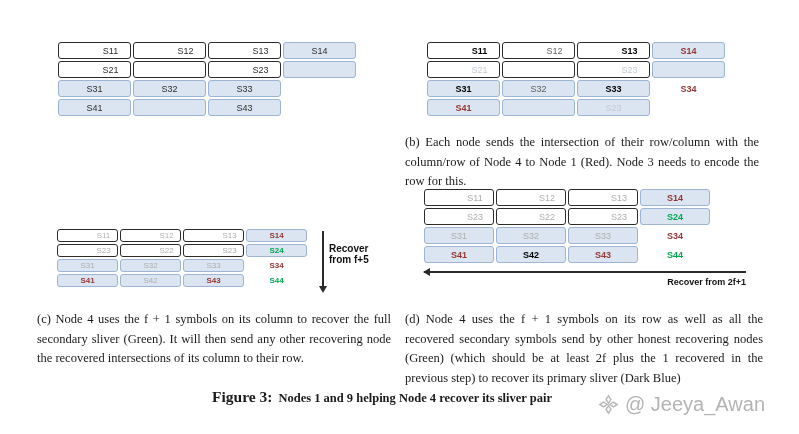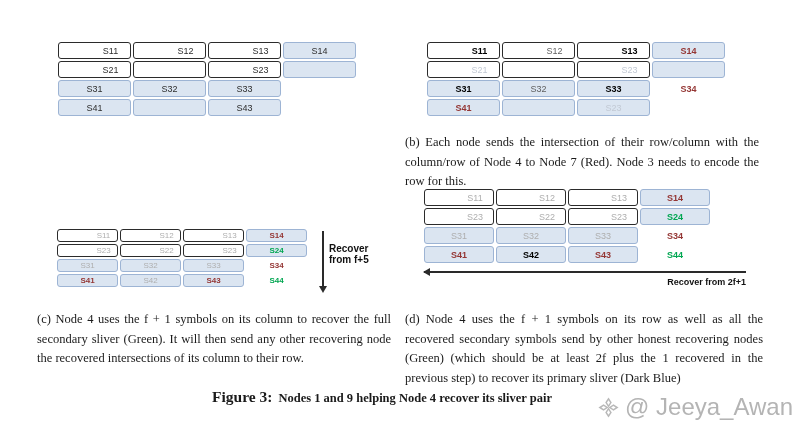--- a/index.html
+++ b/index.html
@@ -40,21 +40,21 @@
   .v-arrow-label{position:absolute;left:329px;top:243px;font-family:"Liberation Sans", sans-serif;
     font-size:10px;font-weight:bold;line-height:11px;color:#111;}
   .h-arrow{position:absolute;left:424px;top:268px;width:322px;height:8px;}
   .h-arrow .shaft{position:absolute;left:0;top:3px;width:322px;height:2px;background:#2a2a2a;}
   .h-arrow .head{position:absolute;left:-1px;top:0;width:0;height:0;
     border-top:4px solid transparent;border-bottom:4px solid transparent;border-right:7px solid #2a2a2a;}
   .h-arrow-label{position:absolute;left:424px;top:277px;width:322px;text-align:right;
     font-family:"Liberation Sans", sans-serif;font-size:9px;font-weight:bold;color:#111;}
   
   .watermark{position:absolute;left:597px;top:393px;display:flex;align-items:center;gap:5px;
-    color:#b4b4b4;font-family:"Liberation Sans", sans-serif;font-size:24px;white-space:nowrap;}
+    color:#b4b4b4;font-family:"Liberation Sans", sans-serif;font-size:20px;white-space:nowrap;}
   .watermark svg{display:block;}
 </style>
 </head>
 <body>
 
 <div class="page">
 
   <div class="grid grid-a" style="left:58px;top:42px;">
       <div class="grow">
         <div class="cell b-white t-k">S11</div>
@@ -101,21 +101,21 @@
         <div class="cell b-blue t-kb">S33</div>
         <div class="cell b-none t-red">S34</div>
       </div>
       <div class="grow">
         <div class="cell b-blue t-red">S41</div>
         <div class="cell b-blue t-k"></div>
         <div class="cell b-blue t-sil">S23</div>
         <div class="cell b-none t-k"></div>
       </div>
     </div>
-  <p class="cap" style="left:405px;top:133px;width:354px;">(b) Each node sends the intersection of their row/column with the column/row of Node 4 to Node 7 (Red). Node 3 needs to encode the row for this.</p>
+  <p class="cap" style="left:405px;top:133px;width:354px;">(b) Each node sends the intersection of their row/column with the column/row of Node 4 to Node 1 (Red). Node 3 needs to encode the row for this.</p>
 
   <div class="grid grid-c" style="left:57px;top:229px;">
       <div class="grow">
         <div class="cell b-white t-gry">S11</div>
         <div class="cell b-white t-gry">S12</div>
         <div class="cell b-white t-gry">S13</div>
         <div class="cell b-blue t-red">S14</div>
       </div>
       <div class="grow">
         <div class="cell b-white t-gry">S23</div>

